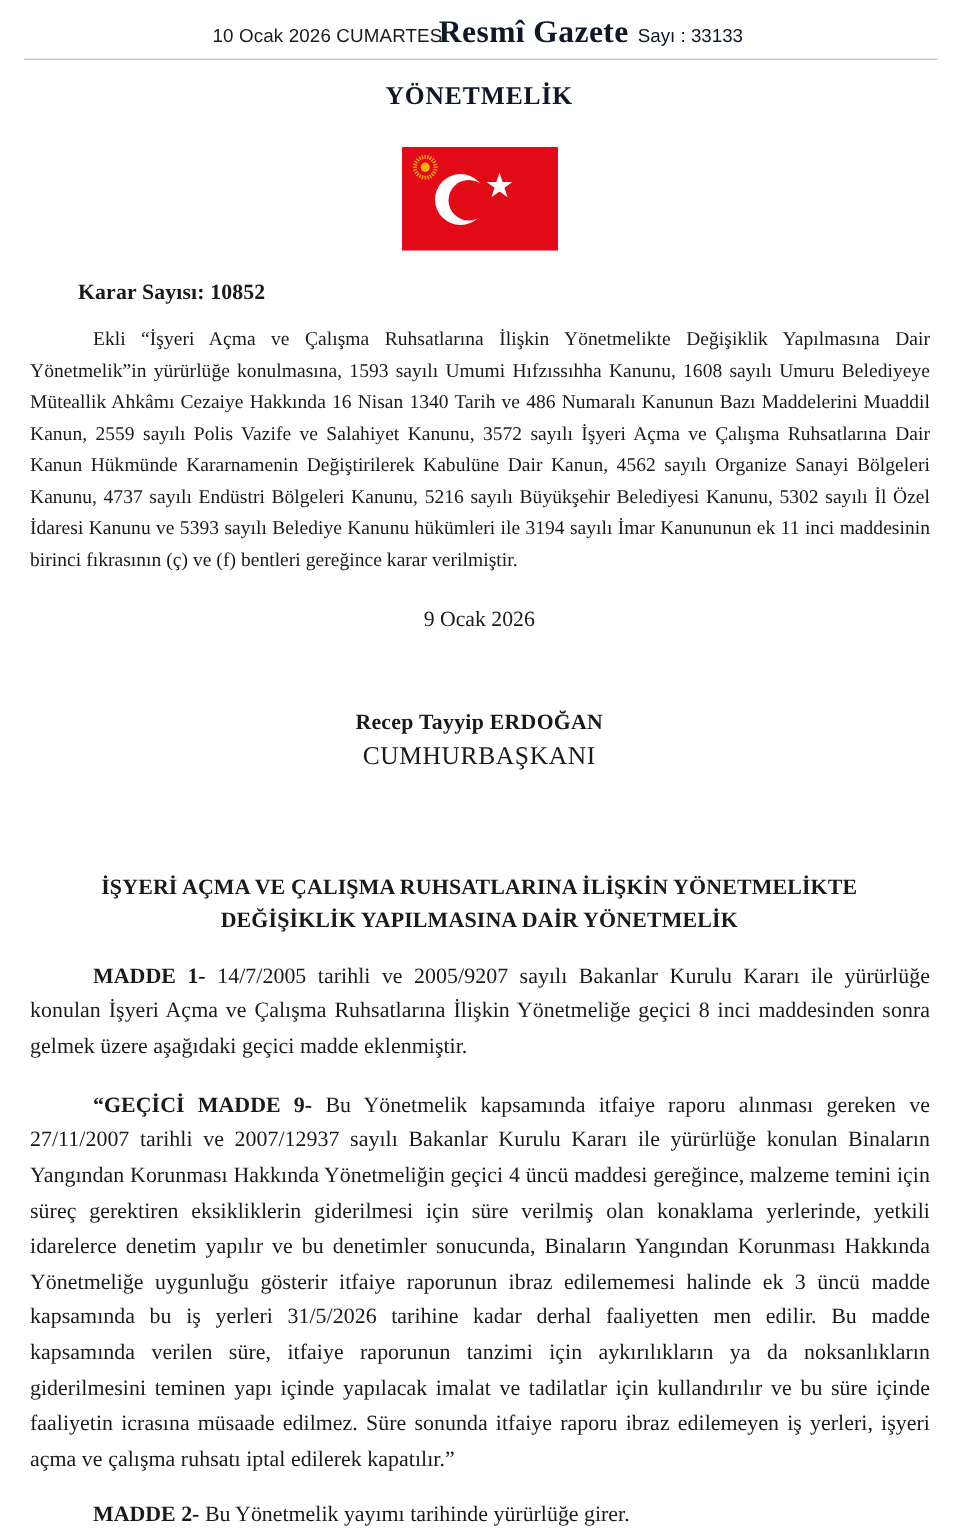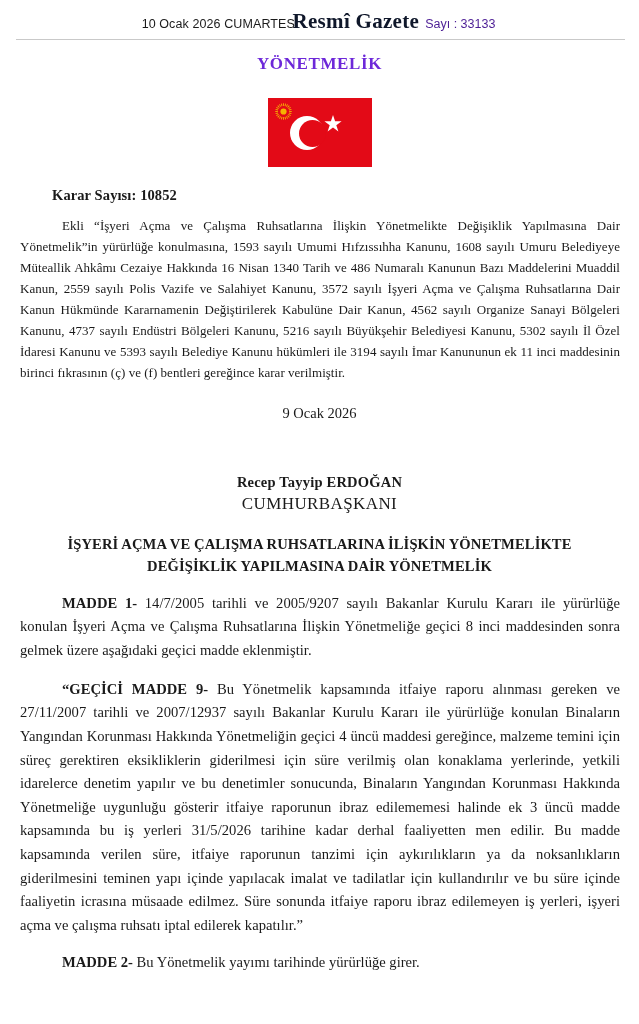--- a/index.html
+++ b/index.html
@@ -45,37 +45,37 @@
     font-size: 21px;
     color: #0f172a;
     letter-spacing: 0.3px;
     white-space: nowrap;
     position: relative;
     left: -6px;
   }
   .masthead-issue {
     font-family: "Liberation Sans", "DejaVu Sans", sans-serif;
     font-size: 12.5px;
-    color: #4c1d95;
+    color: #0f172a;
     white-space: nowrap;
   }
   .masthead-rule {
     height: 1px;
     background: #c9c9c9;
     margin: 5px 14px 0 16px;
   }
 
   
   .doc-type-title {
     text-align: center;
     font-weight: bold;
     font-size: 17px;
     letter-spacing: 0.6px;
     margin-top: 14px;
-    color: #6d28d9;
+    color: #0f172a;
   }
 
   
   .flag-wrap {
     display: flex;
     justify-content: center;
     margin-top: 24px;
   }
   .flag {
     width: 104px;
@@ -161,21 +161,21 @@
   .signature .role {
     font-size: 17px;
     margin-top: 3px;
     letter-spacing: 0.4px;
   }
 
   .reg-title {
     text-align: center;
     font-weight: bold;
     font-size: 14.6px;
-    margin-top: 20px;
+    margin-top: 68px;
     line-height: 1.45;
     letter-spacing: 0.1px;
     padding: 0 34px;
   }
 
   .article {
     font-size: 14.6px;
     line-height: 1.62;
     text-align: justify;
     margin: 15px 19px 0 20px;

